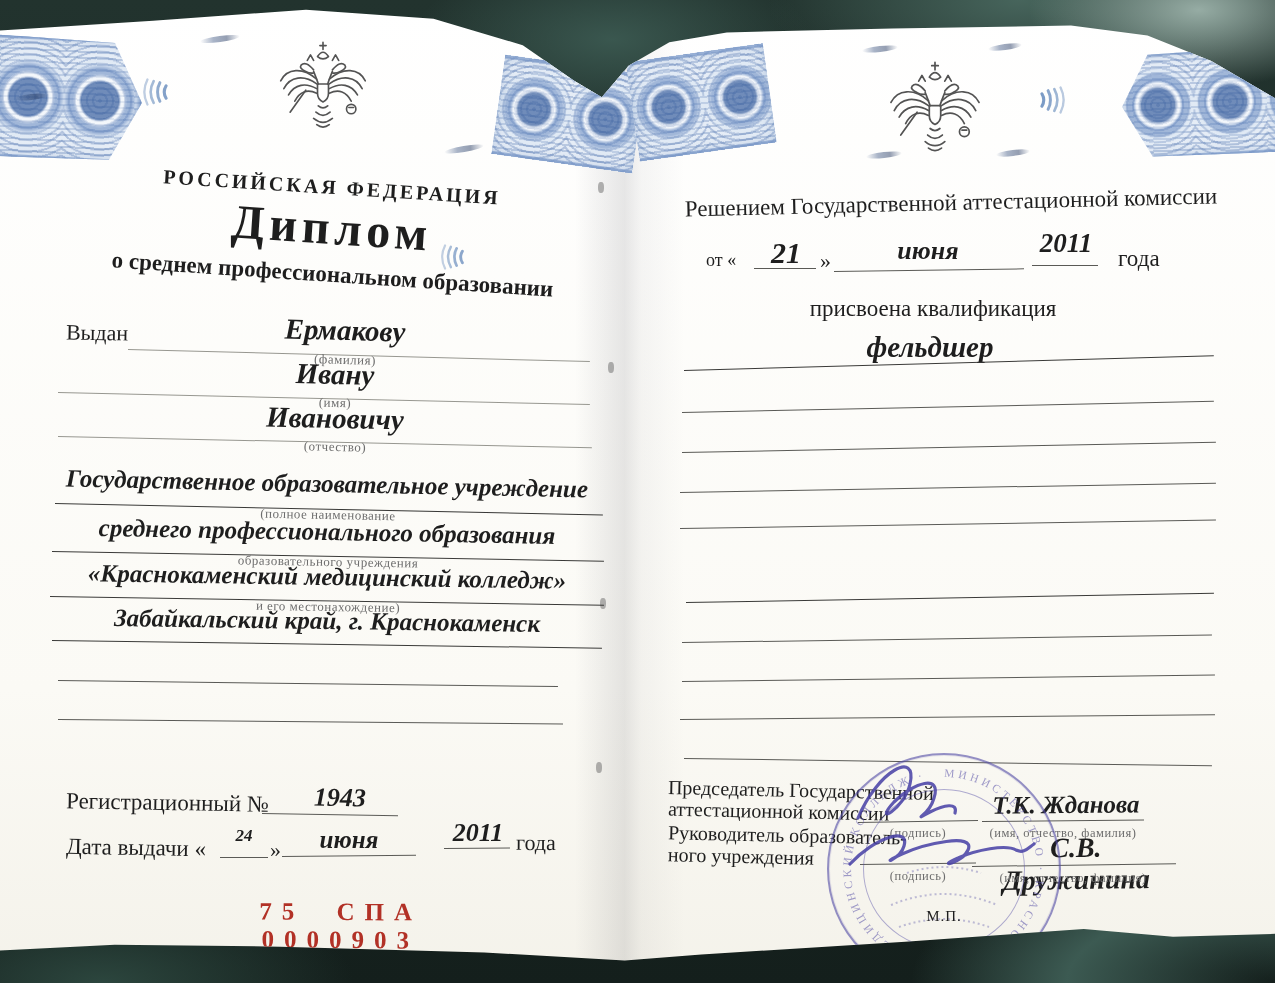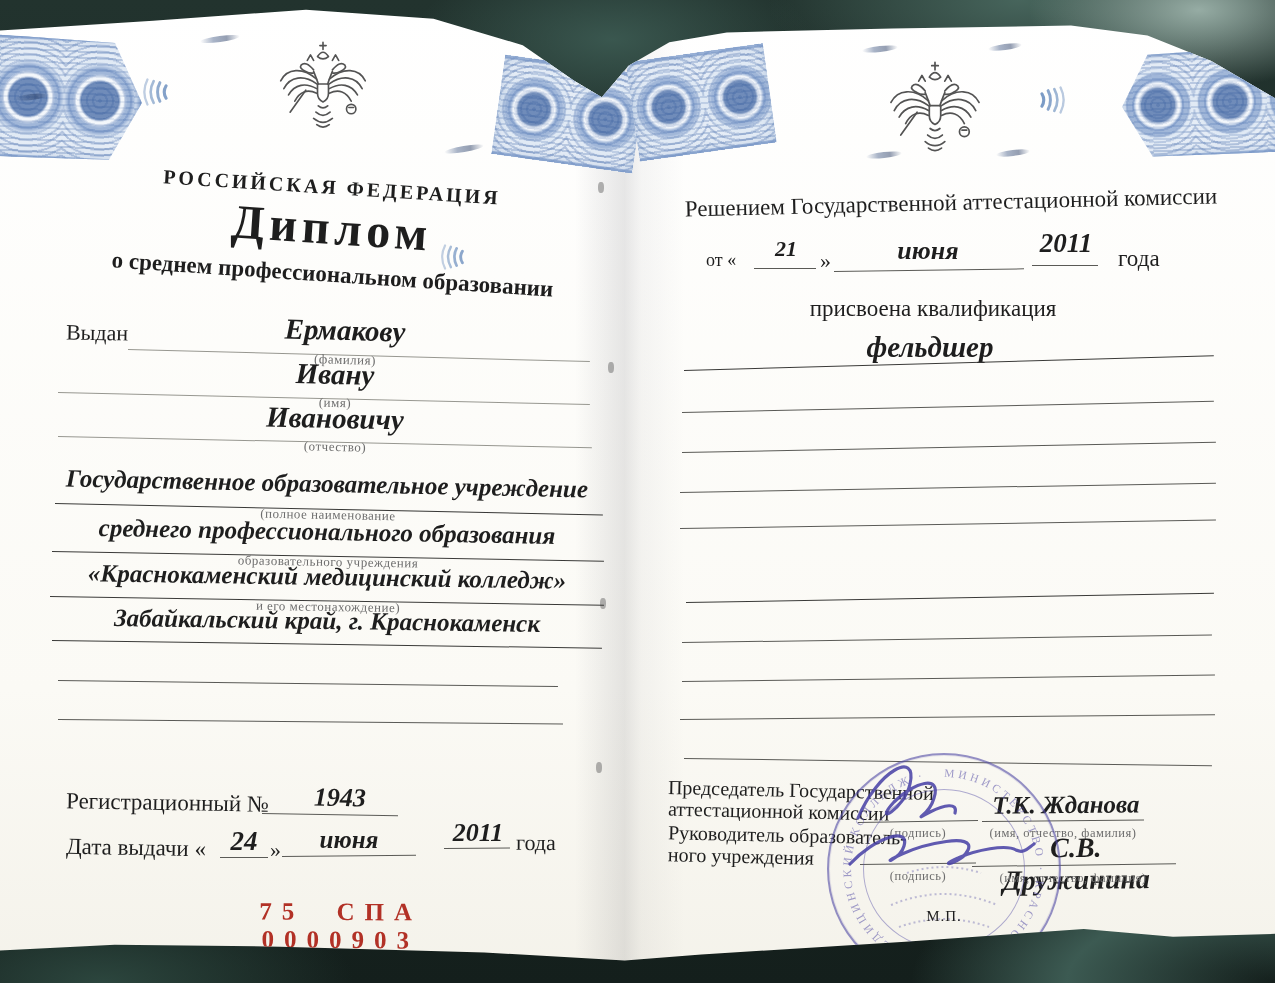--- a/index.html
+++ b/index.html
@@ -173,35 +173,35 @@
     <div class="rule dark" style="left:52px;top:640px;width:550px;transform:rotate(0.8deg);"></div>
 
     <div class="rule mid" style="left:58px;top:680px;width:500px;transform:rotate(0.7deg);"></div>
     <div class="rule mid" style="left:58px;top:719px;width:505px;transform:rotate(0.5deg);"></div>
 
     <div class="lbl" style="left:66px;top:790px;font-size:23px;transform:rotate(1deg);">Регистрационный №</div>
     <div class="c entry" style="left:280px;top:783px;width:120px;font-size:26px;transform:rotate(1deg);">1943</div>
     <div class="rule mid" style="left:262px;top:813px;width:136px;transform:rotate(1deg);"></div>
 
     <div class="lbl" style="left:66px;top:835px;font-size:23px;transform:rotate(1deg);">Дата выдачи «</div>
-    <div class="c entry" style="left:220px;top:826px;width:48px;font-size:27px;font-style:italic;">24</div>
+    <div class="c entry" style="left:220px;top:826px;width:48px;font-size:17px;font-style:italic;">24</div>
     <div class="rule mid" style="left:220px;top:857px;width:48px;"></div>
     <div class="lbl" style="left:270px;top:837px;font-size:22px;">»</div>
     <div class="c entry" style="left:282px;top:826px;width:134px;font-size:25px;">июня</div>
     <div class="rule mid" style="left:282px;top:856px;width:134px;transform:rotate(-0.5deg);"></div>
     <div class="c entry" style="left:446px;top:818px;width:64px;font-size:26px;">2011</div>
     <div class="rule mid" style="left:444px;top:848px;width:66px;transform:rotate(-0.5deg);"></div>
     <div class="lbl" style="left:516px;top:830px;font-size:22px;transform:rotate(0.5deg);">года</div>
 
     <div class="c serial" style="left:168px;top:898px;width:345px;font-size:25px;transform:rotate(0.4deg);">75 СПА 0000903</div>
 
     <div class="c" style="left:662px;top:190px;width:578px;font-size:23px;transform:rotate(-1.4deg);">Решением Государственной аттестационной комиссии</div>
 
     <div class="lbl" style="left:706px;top:250px;font-size:18px;">от «</div>
-    <div class="c entry" style="left:756px;top:236px;width:60px;font-size:22px;">21</div>
+    <div class="c entry" style="left:756px;top:236px;width:60px;font-size:30px;">21</div>
     <div class="rule mid" style="left:754px;top:268px;width:62px;"></div>
     <div class="lbl" style="left:820px;top:248px;font-size:22px;">»</div>
     <div class="c entry" style="left:848px;top:236px;width:160px;font-size:26px;">июня</div>
     <div class="rule mid" style="left:834px;top:271px;width:190px;transform:rotate(-0.8deg);"></div>
     <div class="c entry" style="left:1028px;top:228px;width:76px;font-size:27px;">2011</div>
     <div class="rule mid" style="left:1032px;top:265px;width:66px;"></div>
     <div class="lbl" style="left:1118px;top:246px;font-size:23px;">года</div>
 
     <div class="c" style="left:698px;top:296px;width:470px;font-size:23px;">присвоена квалификация</div>
     <div class="c entry" style="left:700px;top:331px;width:460px;font-size:29px;">фельдшер</div>

